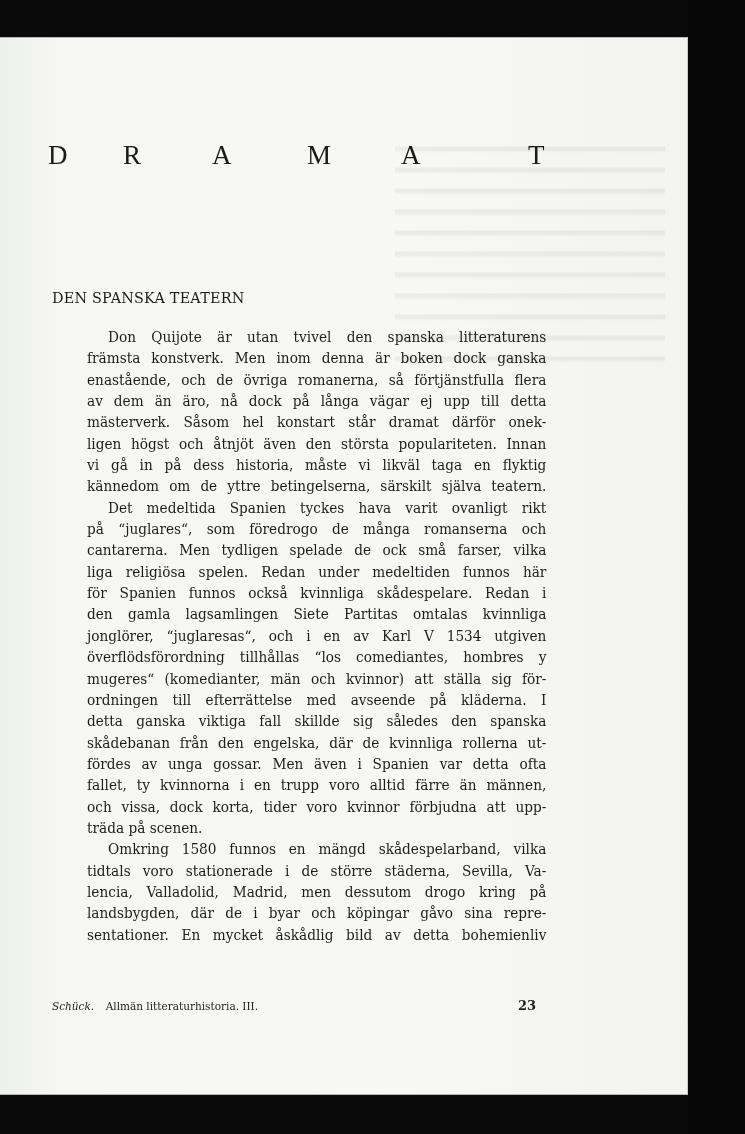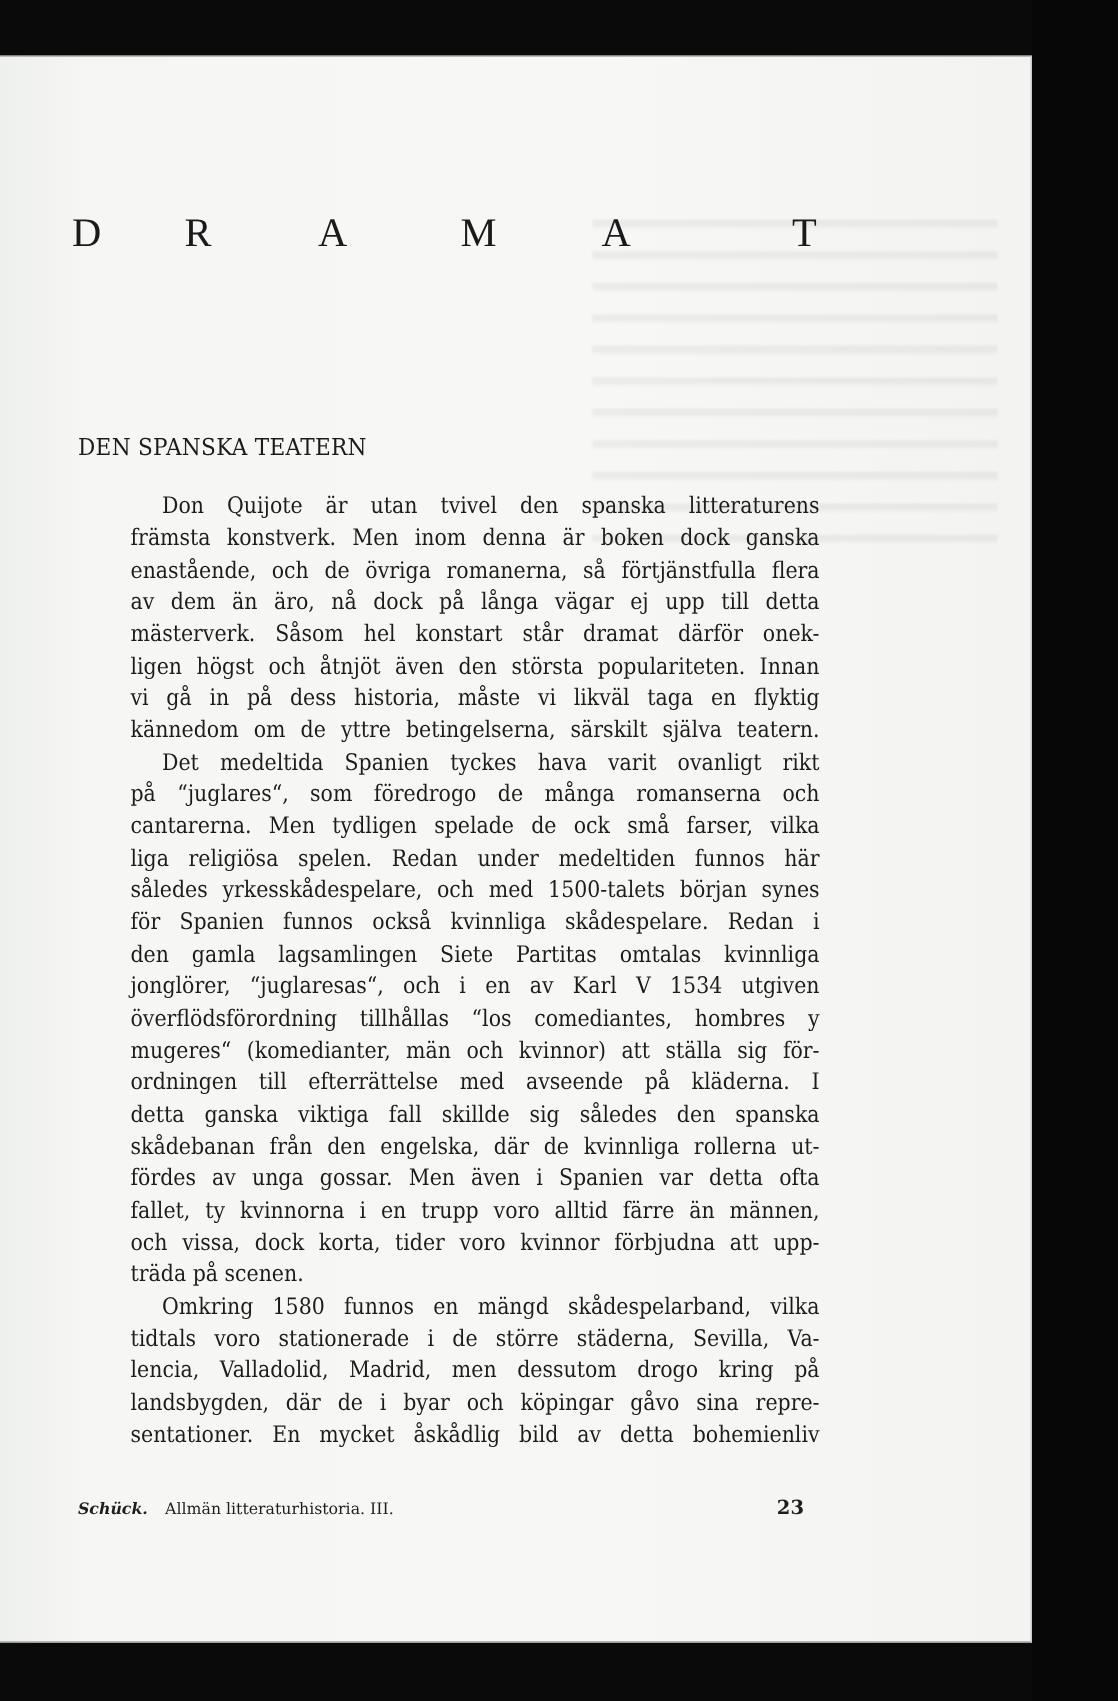--- a/index.html
+++ b/index.html
@@ -115,21 +115,21 @@
       top: 961px; 
       width: 484px;
       height: 16px;
       font-size: 11px;
       line-height: 16px;
       color: #1e1e1e;
     }
     .footer .author {
       font-family: "DejaVu Serif", serif;
       font-style: italic;
-      font-weight: bold;
+      font-weight: normal;
       font-size: 10.5px;
     }
     .footer .work {
       font-family: "DejaVu Serif", serif;
       margin-left: 8px;
       font-size: 10.5px;
     }
     .footer .page-number {
       position: absolute;
       right: 0;
@@ -168,21 +168,20 @@
       <div class="line"><span>ligen högst och åtnjöt även den största populariteten. Innan</span></div>
       <div class="line"><span>vi gå in på dess historia, måste vi likväl taga en flyktig</span></div>
       <div class="line"><span>kännedom om de yttre betingelserna, särskilt själva teatern.</span></div>
     </div>
 
     <div class="paragraph">
       <div class="line indent"><span>Det medeltida Spanien tyckes hava varit ovanligt rikt</span></div>
       <div class="line"><span>på “juglares“, som föredrogo de många romanserna och</span></div>
       <div class="line"><span>cantarerna. Men tydligen spelade de ock små farser, vilka</span></div>
       <div class="line"><span>liga religiösa spelen. Redan under medeltiden funnos här</span></div>
-      <div class="line"><span>således yrkesskådespelare, och med 1500-talets början synes</span></div>
       <div class="line"><span>för Spanien funnos också kvinnliga skådespelare. Redan i</span></div>
       <div class="line"><span>den gamla lagsamlingen Siete Partitas omtalas kvinnliga</span></div>
       <div class="line"><span>jonglörer, “juglaresas“, och i en av Karl V 1534 utgiven</span></div>
       <div class="line"><span>överflödsförordning tillhållas “los comediantes, hombres y</span></div>
       <div class="line"><span>mugeres“ (komedianter, män och kvinnor) att ställa sig för-</span></div>
       <div class="line"><span>ordningen till efterrättelse med avseende på kläderna. I</span></div>
       <div class="line"><span>detta ganska viktiga fall skillde sig således den spanska</span></div>
       <div class="line"><span>skådebanan från den engelska, där de kvinnliga rollerna ut-</span></div>
       <div class="line"><span>fördes av unga gossar. Men även i Spanien var detta ofta</span></div>
       <div class="line"><span>fallet, ty kvinnorna i en trupp voro alltid färre än männen,</span></div>

